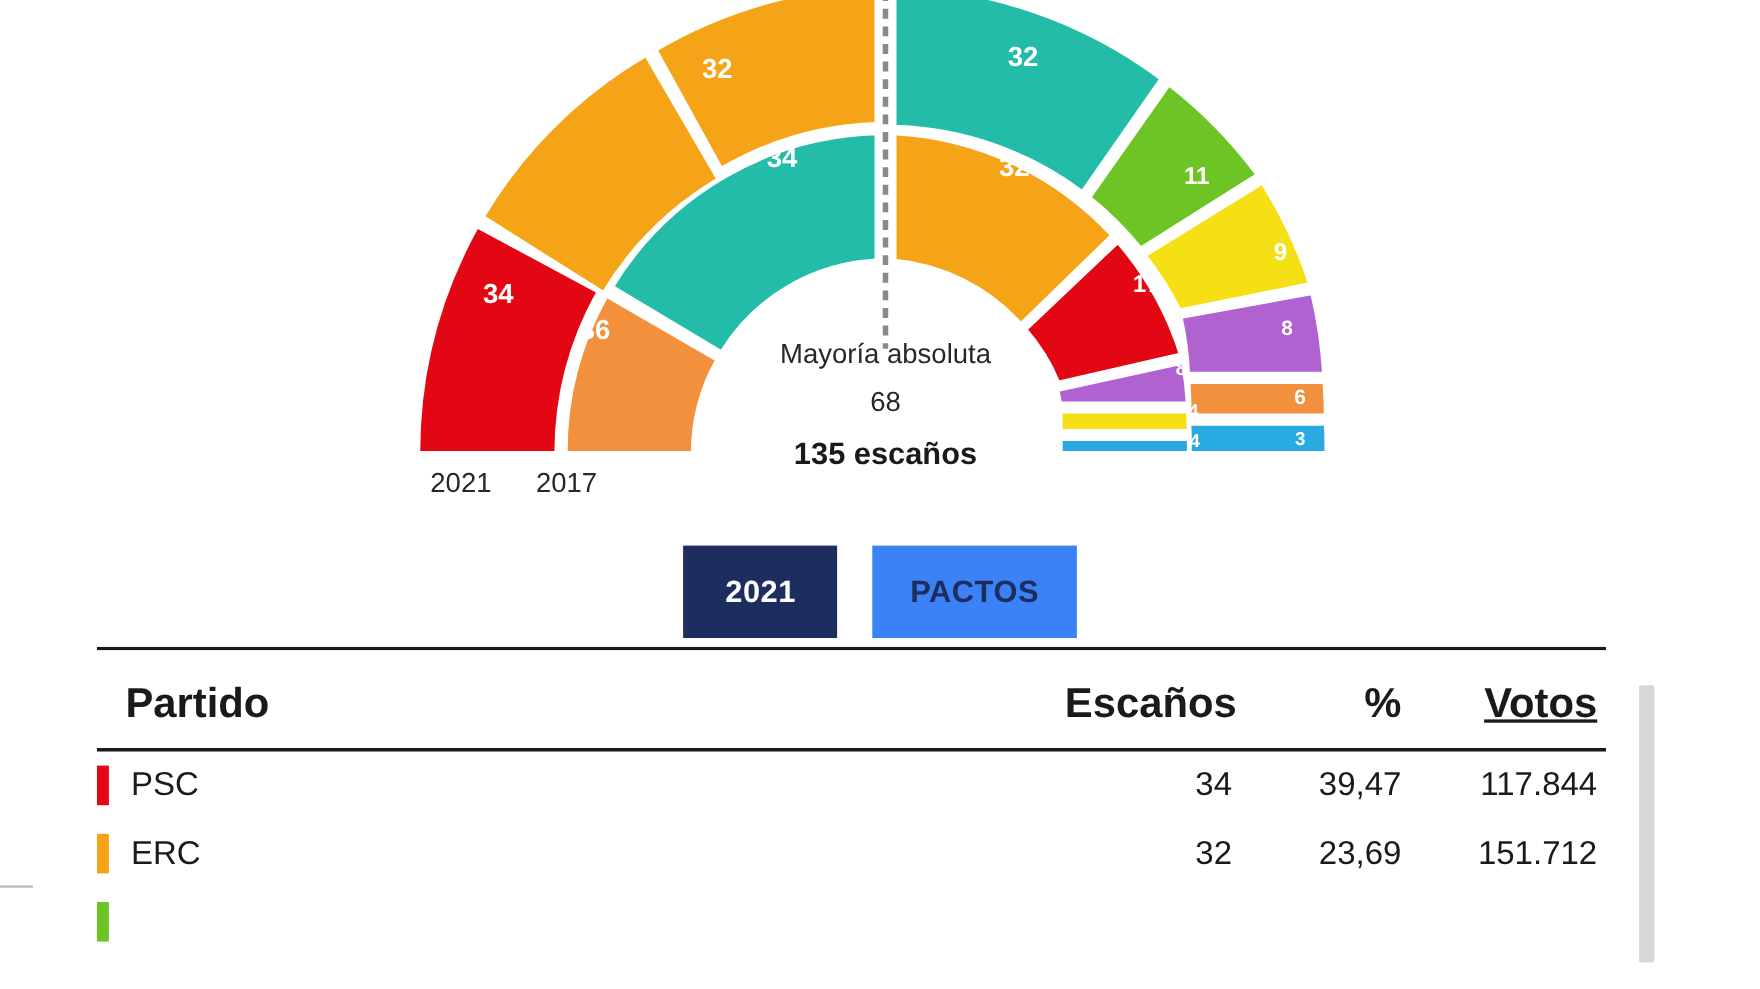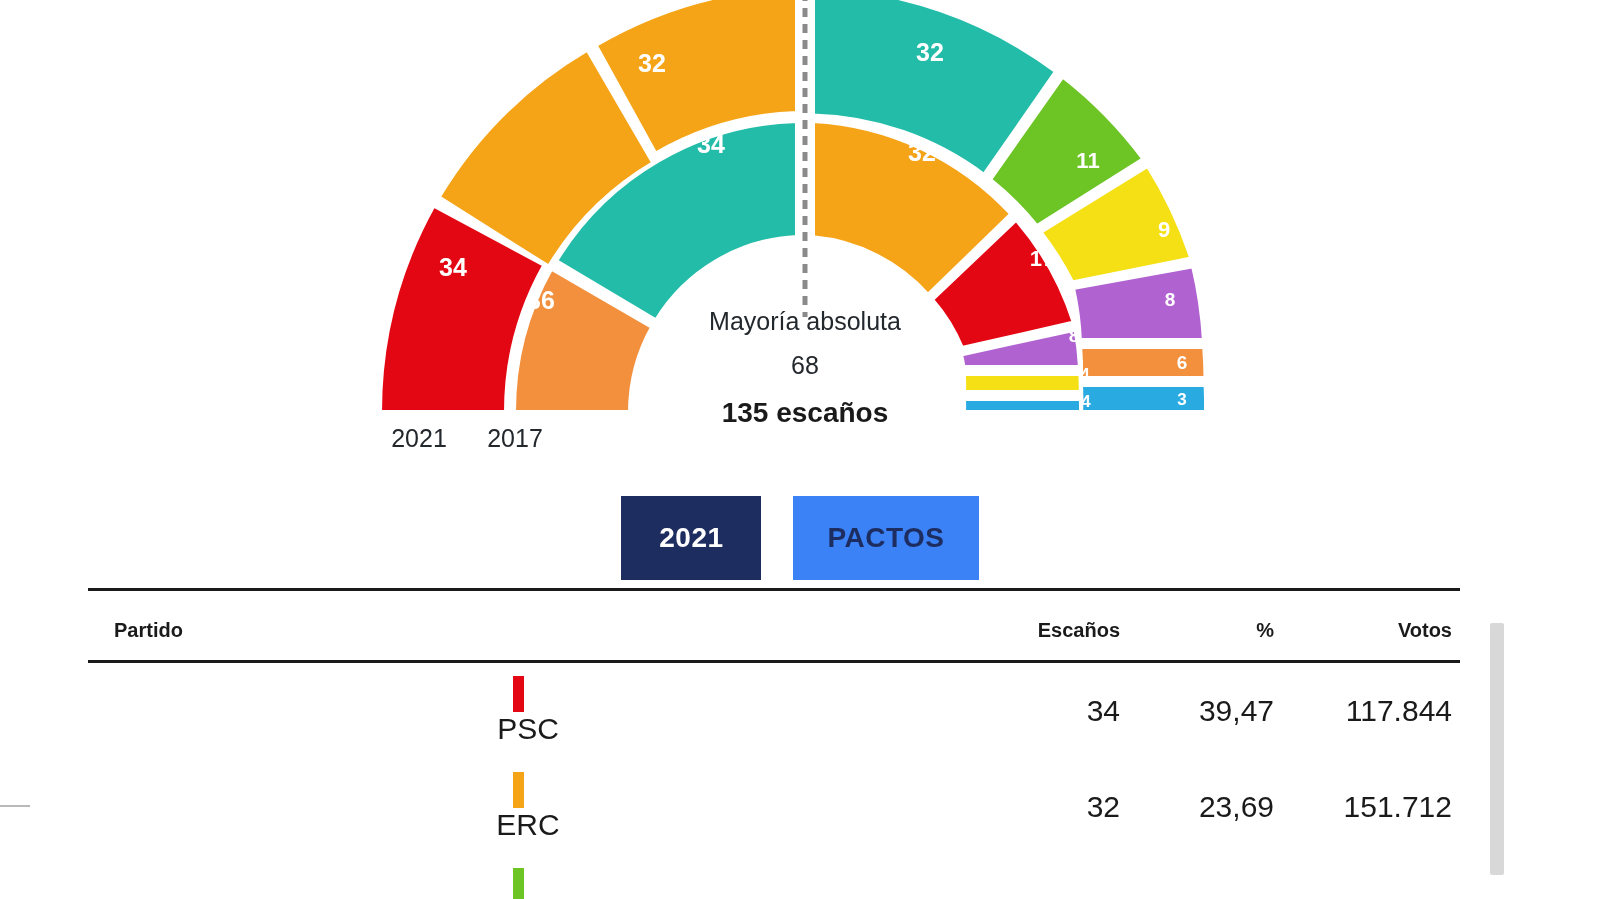--- a/index.html
+++ b/index.html
@@ -97,47 +97,47 @@
     height: 3px;
     background: #1a1a1a;
     width: 1372px;
   }
   .results-table {
     width: 1372px;
     border-collapse: collapse;
     table-layout: fixed;
   }
   .results-table th {
-    font-size: 20px;
+    font-size: 38px;
     font-weight: bold;
     color: #1a1a1a;
     padding: 28px 0 18px 0;
     border-bottom: 3px solid #1a1a1a;
   }
   .results-table th.c-party { text-align: left; padding-left: 26px; }
   .results-table th.c-seats,
   .results-table th.c-pct,
   .results-table th.c-votes { text-align: right; }
   .results-table th.c-pct { padding-right: 6px; }
-  .results-table th.c-votes { padding-right: 8px; }
+  .results-table th.c-votes { padding-right: 8px; text-decoration: underline; }
 
   .results-table td {
     font-size: 30px;
     color: #1a1a1a;
     padding: 13px 0;
     vertical-align: middle;
   }
   .results-table td.c-party { text-align: left; }
   .results-table td.c-seats,
   .results-table td.c-pct,
   .results-table td.c-votes { text-align: right; }
   .results-table td.c-pct { padding-right: 6px; }
   .results-table td.c-votes { padding-right: 8px; }
 
-  .party-cell { display: flex; align-items: center; flex-direction: column; }
+  .party-cell { display: flex; align-items: center; }
   .party-swatch {
     width: 11px; height: 36px;
     margin-right: 20px;
     flex: 0 0 auto;
   }
   .party-name { font-size: 30px; color: #1a1a1a; }
 
   .col-party { width: 880px; }
   .col-seats { width: 152px; }
   .col-pct   { width: 160px; }

